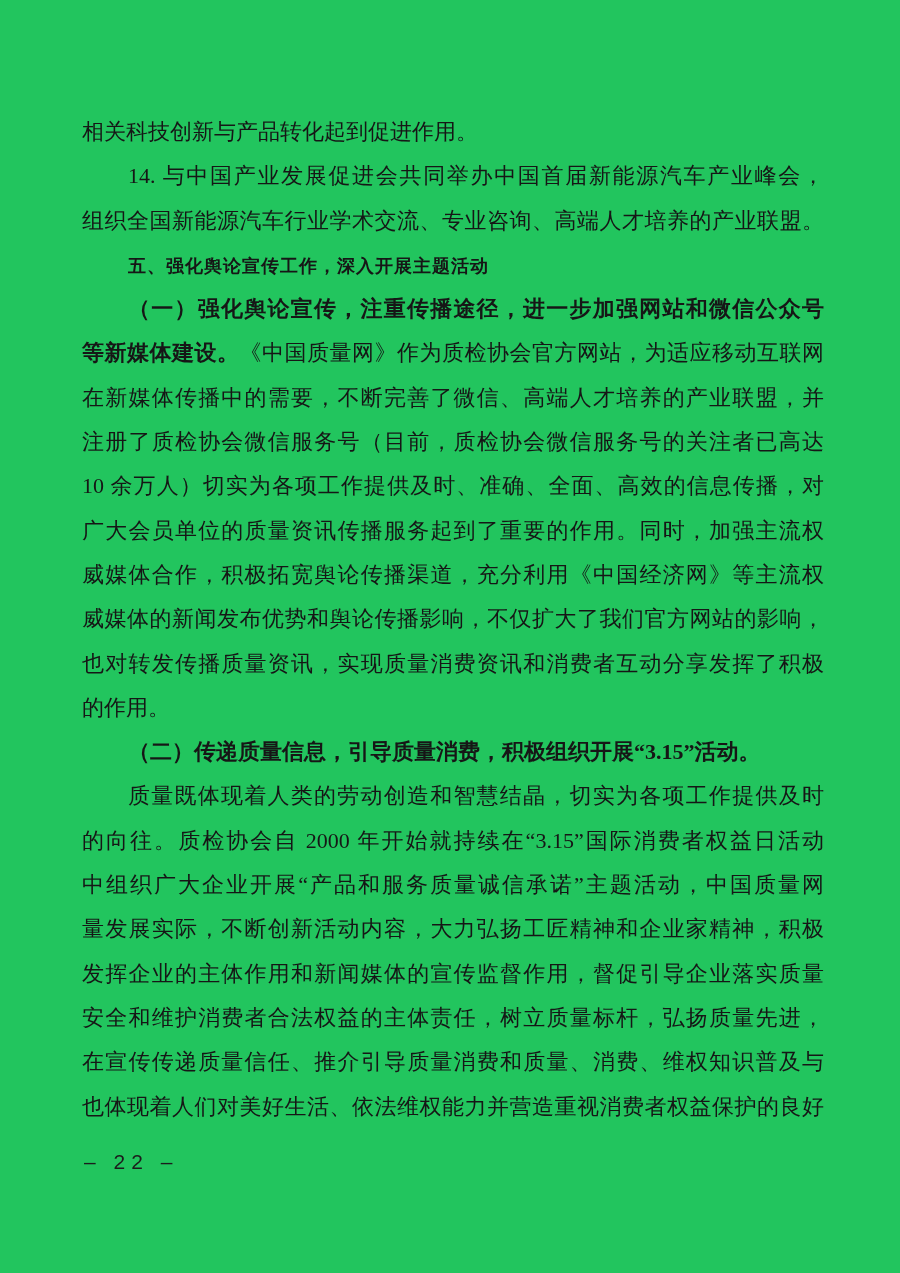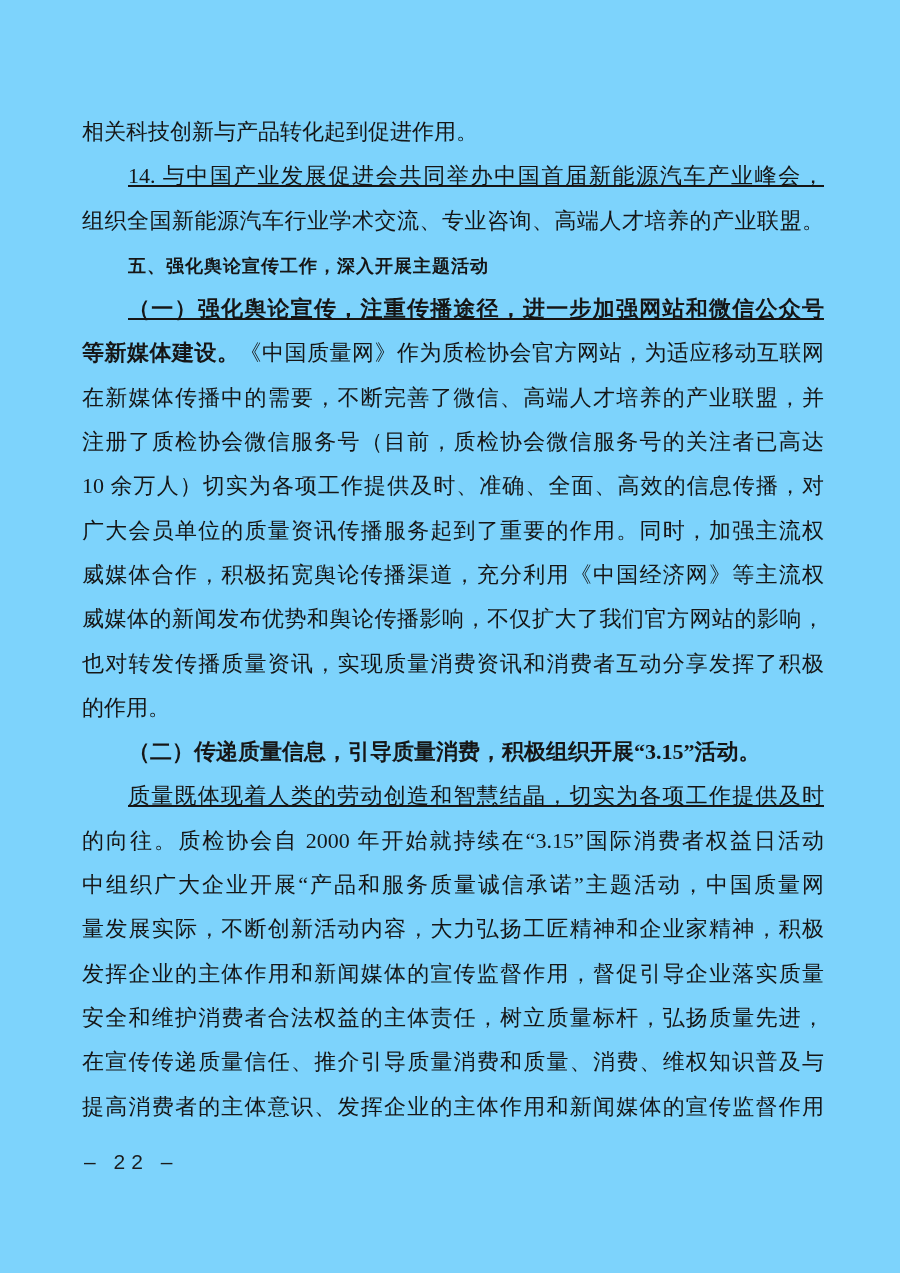--- a/index.html
+++ b/index.html
@@ -4,21 +4,21 @@
 <style>
   html, body {
     margin: 0;
     padding: 0;
     background: #ffffff;
   }
   .page {
     position: relative;
     width: 900px;
     height: 1273px;
-    background: #7dd3fc;
+    background: #22c55e;
     overflow: hidden;
     font-family: "Liberation Serif", "DejaVu Serif", serif;
     color: #161616;
   }
   .text-block {
     position: absolute;
     left: 82px;
     top: 110px;
     width: 742px;
   }
@@ -34,21 +34,20 @@
     white-space: normal;
     text-align: justify;
     text-align-last: justify;
     text-justify: inter-character;
   }
   .line.ind {
     padding-left: 46px;
   }
   .line.ind.j {
     width: 696px; 
-    text-decoration: underline;
   }
   .seg-body {
     font-weight: normal;
   }
   .seg-kai {
     font-weight: 700;
     font-family: "Liberation Serif", "DejaVu Serif", serif;
   }
   .seg-hei {
     font-weight: 700;
@@ -110,18 +109,18 @@
     <div class="line j"><span class="seg-body">中组织广大企业开展“产品和服务质量诚信承诺”主题活动，中国质量网</span></div>
 
     <div class="line j"><span class="seg-body">量发展实际，不断创新活动内容，大力弘扬工匠精神和企业家精神，积极</span></div>
 
     <div class="line j"><span class="seg-body">发挥企业的主体作用和新闻媒体的宣传监督作用，督促引导企业落实质量</span></div>
 
     <div class="line j"><span class="seg-body">安全和维护消费者合法权益的主体责任，树立质量标杆，弘扬质量先进，</span></div>
 
     <div class="line j"><span class="seg-body">在宣传传递质量信任、推介引导质量消费和质量、消费、维权知识普及与</span></div>
 
-    <div class="line j"><span class="seg-body">提高消费者的主体意识、发挥企业的主体作用和新闻媒体的宣传监督作用</span></div>
+    <div class="line j"><span class="seg-body">也体现着人们对美好生活、依法维权能力并营造重视消费者权益保护的良好</span></div>
 
   </div>
 
   <div class="page-number">– 22 –</div>
 </div>
 
 </body></html>

